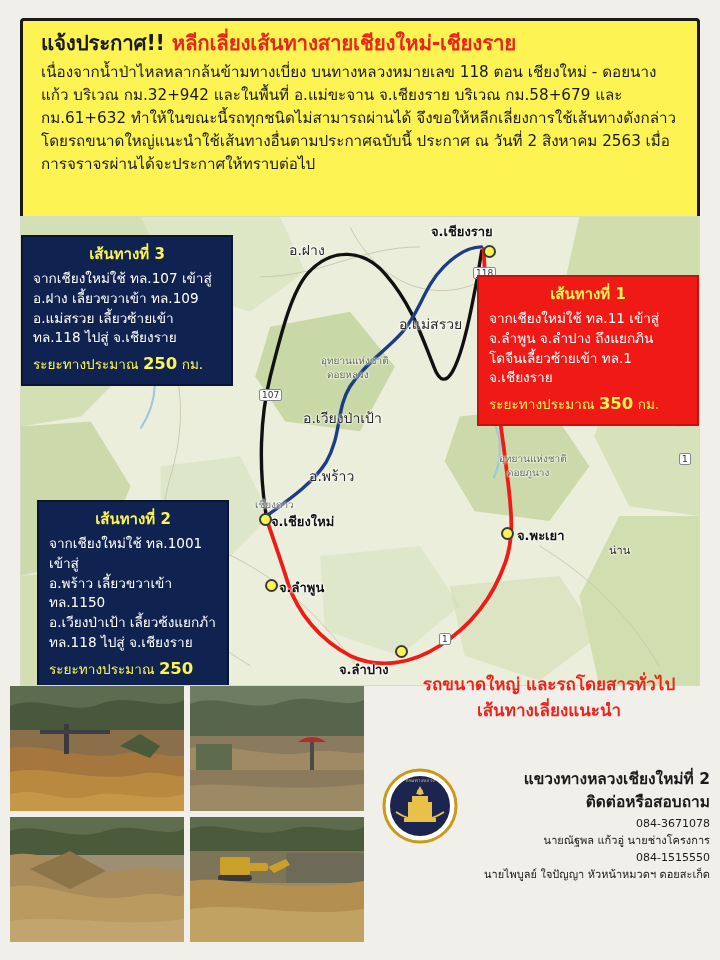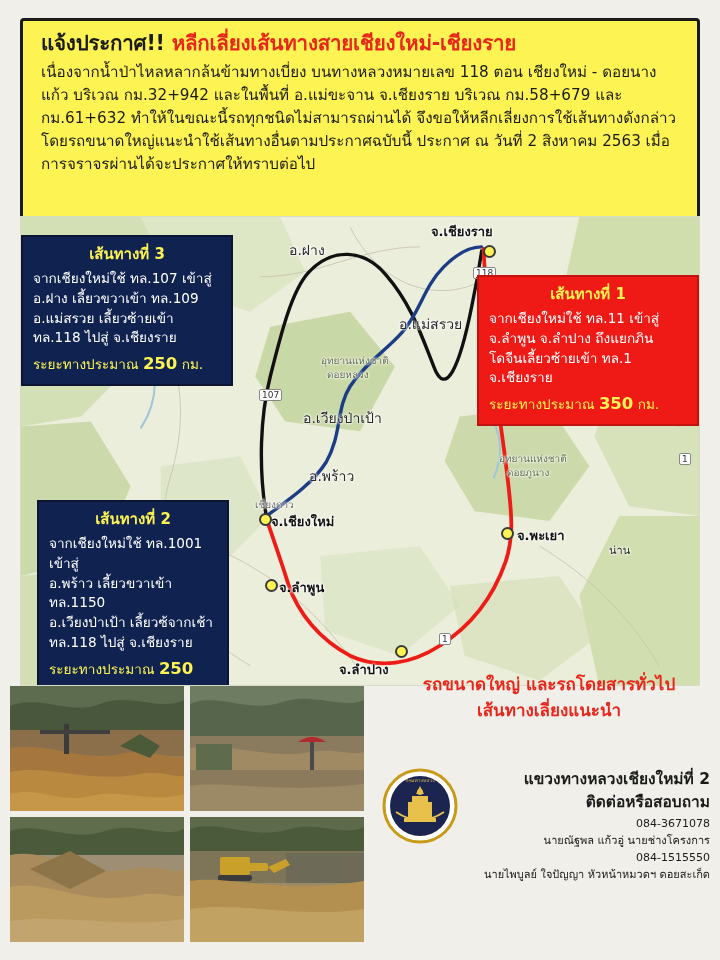--- a/index.html
+++ b/index.html
@@ -249,21 +249,21 @@
         <span>ระยะทางประมาณ</span>
         <b>350</b>
         <span>กม.</span>
       </div>
     </div>
 
     <div class="infobox navy" id="box2">
       <div class="ib-head">เส้นทางที่ 2</div>
       <div class="ib-line">จากเชียงใหม่ใช้ ทล.1001 เข้าสู่</div>
       <div class="ib-line">อ.พร้าว  เลี้ยวขวาเข้า ทล.1150</div>
-      <div class="ib-line">อ.เวียงป่าเป้า  เลี้ยวซ้จากเช้า</div>
+      <div class="ib-line">อ.เวียงป่าเป้า  เลี้ยวซ้งแยกภ้า</div>
       <div class="ib-line">ทล.118  ไปสู่ จ.เชียงราย</div>
       <div class="ib-dist">
         <span>ระยะทางประมาณ</span>
         <b>250</b>
         <span>กม.</span>
       </div>
     </div>
   </div>
 
   <div class="legend">

